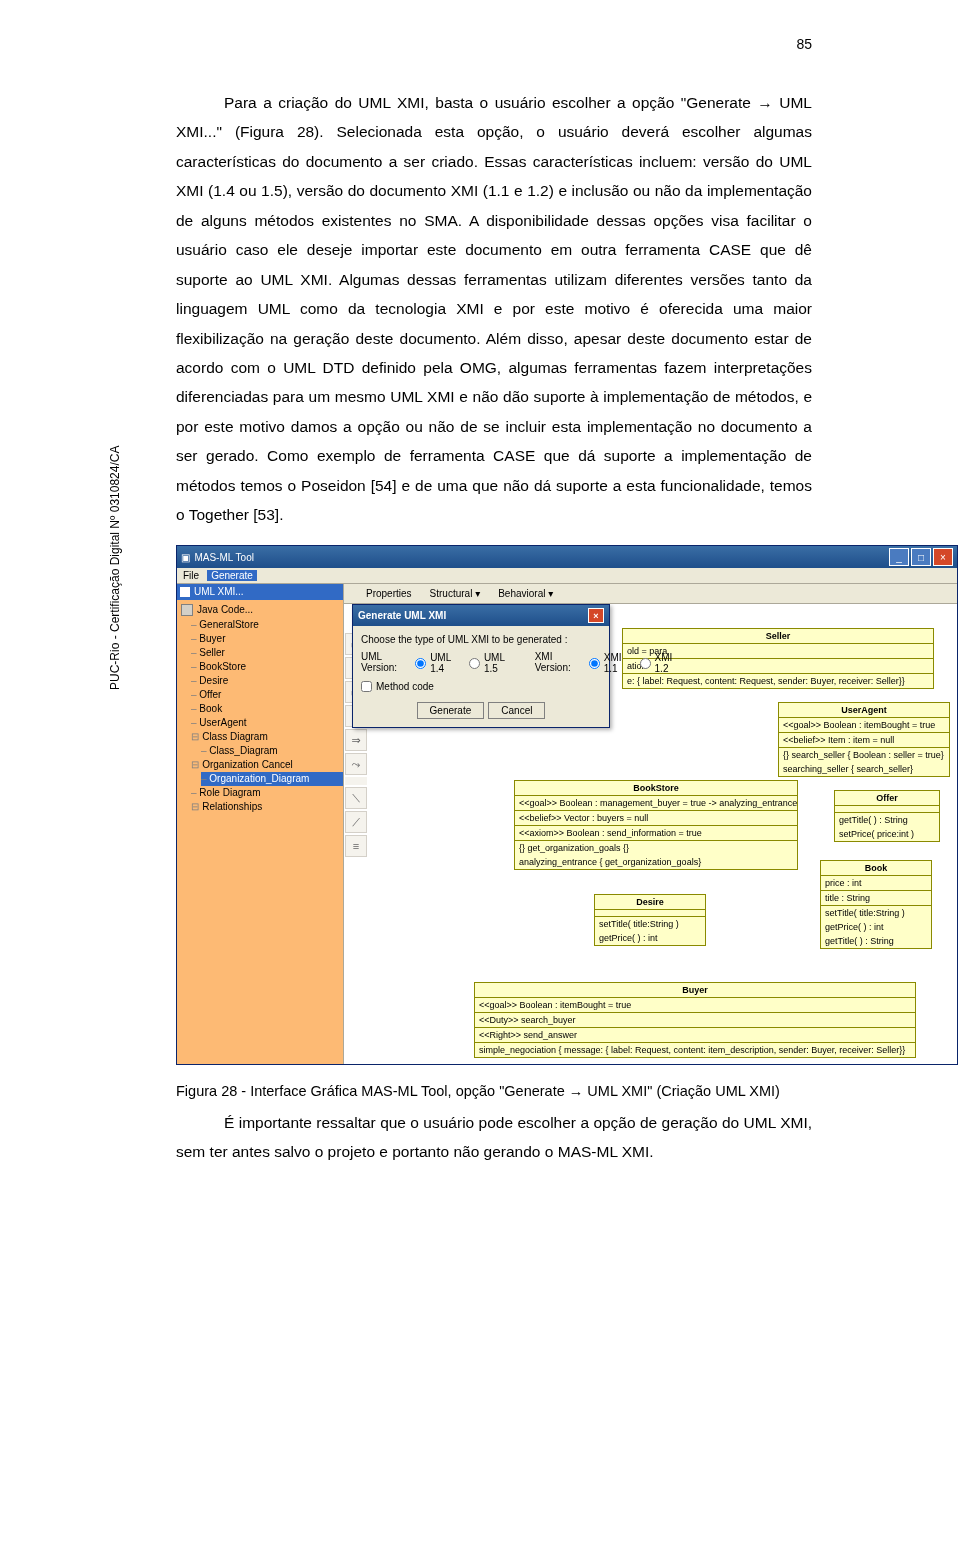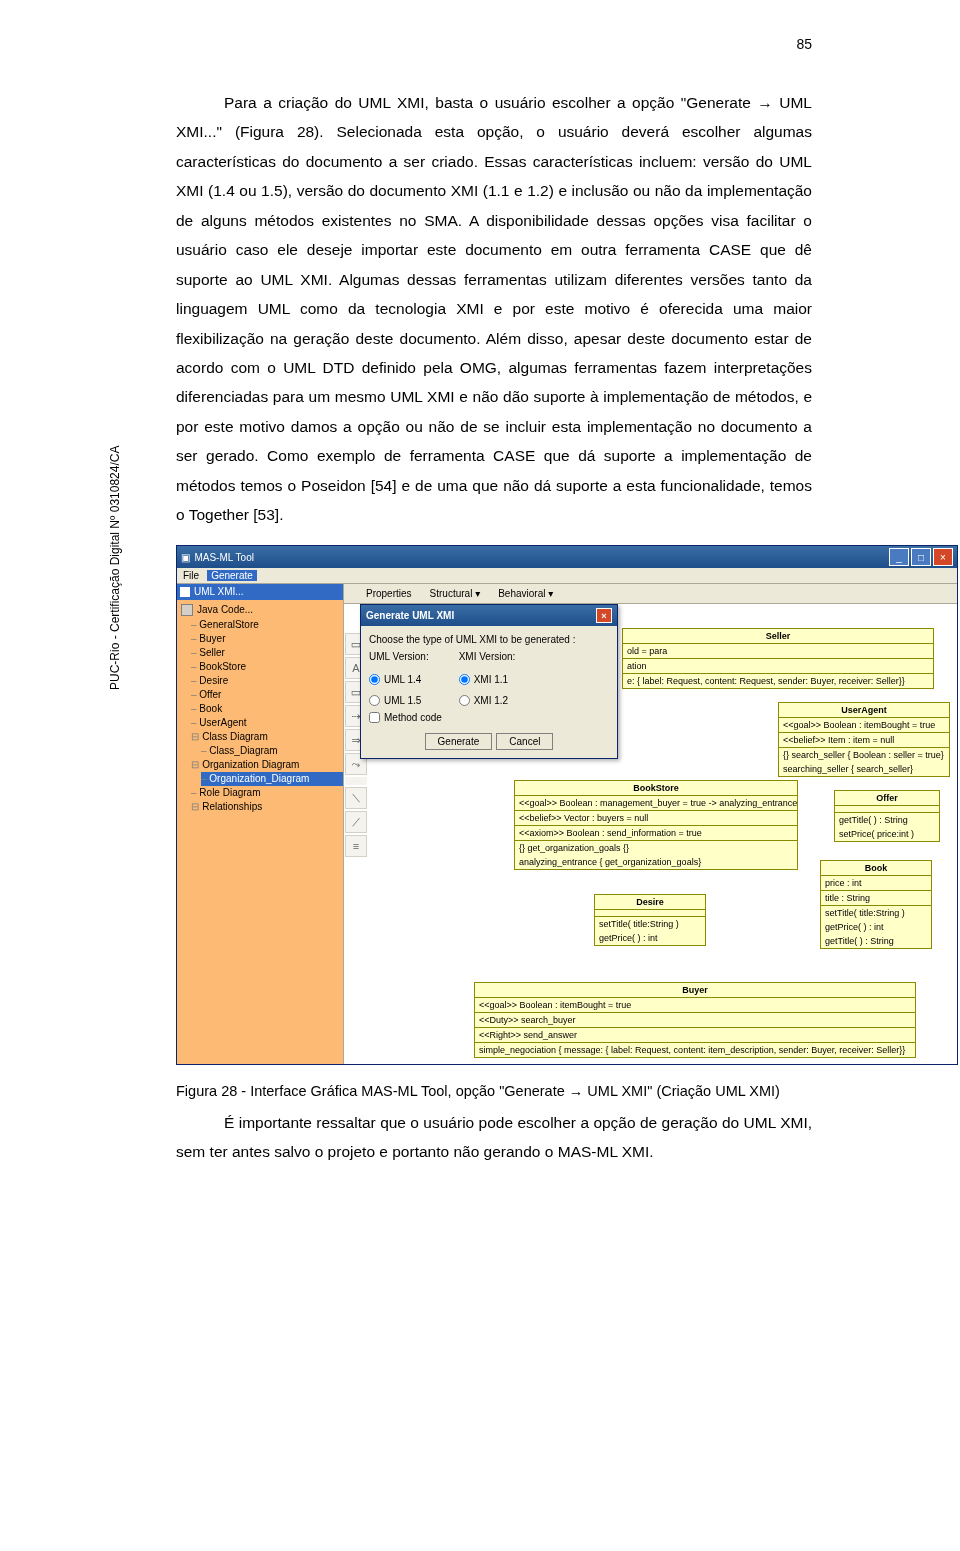--- a/index.html
+++ b/index.html
@@ -31,26 +31,26 @@
   .tree li.sel{background:#316ac5;color:#fff}
   
   .center{flex:1;display:flex;flex-direction:column;position:relative}
   .tabsrow{background:#ece9d8;padding:2px 16px;border-bottom:1px solid #aca899;display:flex;gap:6px;font-size:10px}
   .tabsrow span{padding:2px 6px}
   .tabsrow .drop::after{content:" ▾"}
   .canvas{flex:1;background:#fff;position:relative;overflow:hidden}
   .toolcol{position:absolute;left:0;top:28px;width:24px;display:flex;flex-direction:column}
   .toolcol span{height:20px;border:1px solid #d4d0c8;margin:1px;display:flex;align-items:center;justify-content:center;color:#666;font-size:11px;background:#f5f3ed}
   
-  .dialog{position:absolute;left:16px;top:0;width:256px;background:#ece9d8;border:1px solid #0a246a;box-shadow:2px 2px 4px rgba(0,0,0,0.3);z-index:10}
+  .dialog{position:absolute;left:8px;top:0;width:256px;background:#ece9d8;border:1px solid #0a246a;box-shadow:2px 2px 4px rgba(0,0,0,0.3);z-index:10}
   .dialog .dtitle{background:linear-gradient(#3a6ea5,#1e4e8a);color:#fff;font-weight:bold;padding:3px 5px;display:flex;justify-content:space-between;align-items:center;font-size:10px}
   .dialog .dtitle .x{background:#d44828;border:1px solid #fff;width:14px;height:13px;display:flex;align-items:center;justify-content:center;font-size:9px}
   .dialog .dbody{padding:8px;font-size:10px;color:#000}
   .dialog .cols{display:flex;gap:30px;margin:6px 0}
-  .dialog .col{display:flex;flex-direction:column;gap:10px}
+  .dialog .col{display:flex;flex-direction:row;gap:18px}
   .dialog .col .hdr{margin-bottom:2px}
   .dialog label{display:flex;align-items:center;gap:4px}
   .dialog input[type=radio],.dialog input[type=checkbox]{margin:0;width:11px;height:11px}
   .dialog .dbtns{display:flex;gap:4px;justify-content:center;margin-top:10px}
   .dialog .dbtns button{font-size:10px;padding:2px 12px;background:#ece9d8;border:1px solid #808080}
   
   .ubox{position:absolute;background:#ffffc8;border:1px solid #8a8a00;font-size:9px;line-height:12px}
   .ubox .uhead{text-align:center;border-bottom:1px solid #8a8a00;padding:1px 4px;font-weight:bold}
   .ubox .usub{border-bottom:1px solid #8a8a00;padding:1px 4px;white-space:nowrap;overflow:hidden}
   .ubox .uop{padding:1px 4px;white-space:nowrap;overflow:hidden}
@@ -97,21 +97,21 @@
           <li>Seller</li>
           <li>BookStore</li>
           <li>Desire</li>
           <li>Offer</li>
           <li>Book</li>
           <li>UserAgent</li>
           <li class="col">Class Diagram</li>
           <ul>
               <li>Class_Diagram</li>
             </ul>
-          <li class="col">Organization Diagram</li>
+          <li class="col">Organization Cancel</li>
           <ul>
               <li class="sel">Organization_Diagram</li>
             </ul>
           <li>Role Diagram</li>
           <li class="col">Relationships</li>
         </ul>
       </div>
 
       <div class="center">
         <div class="tabsrow">

